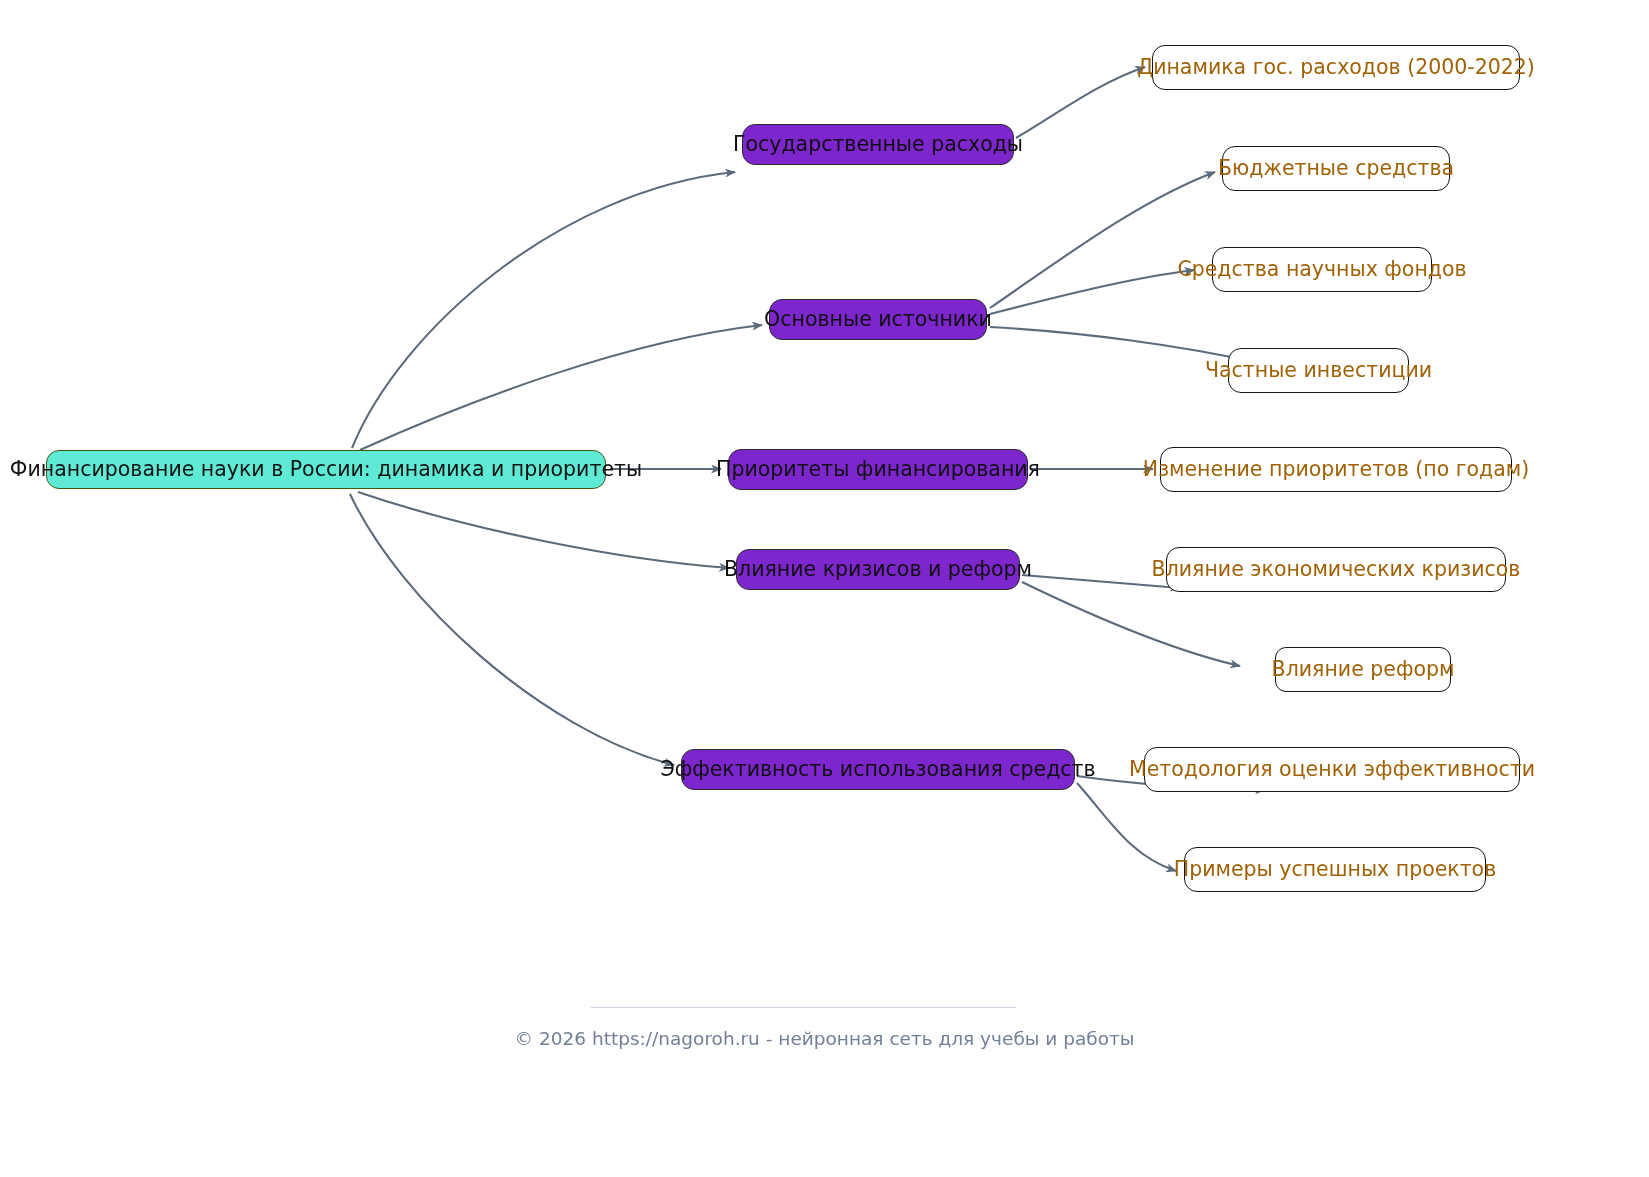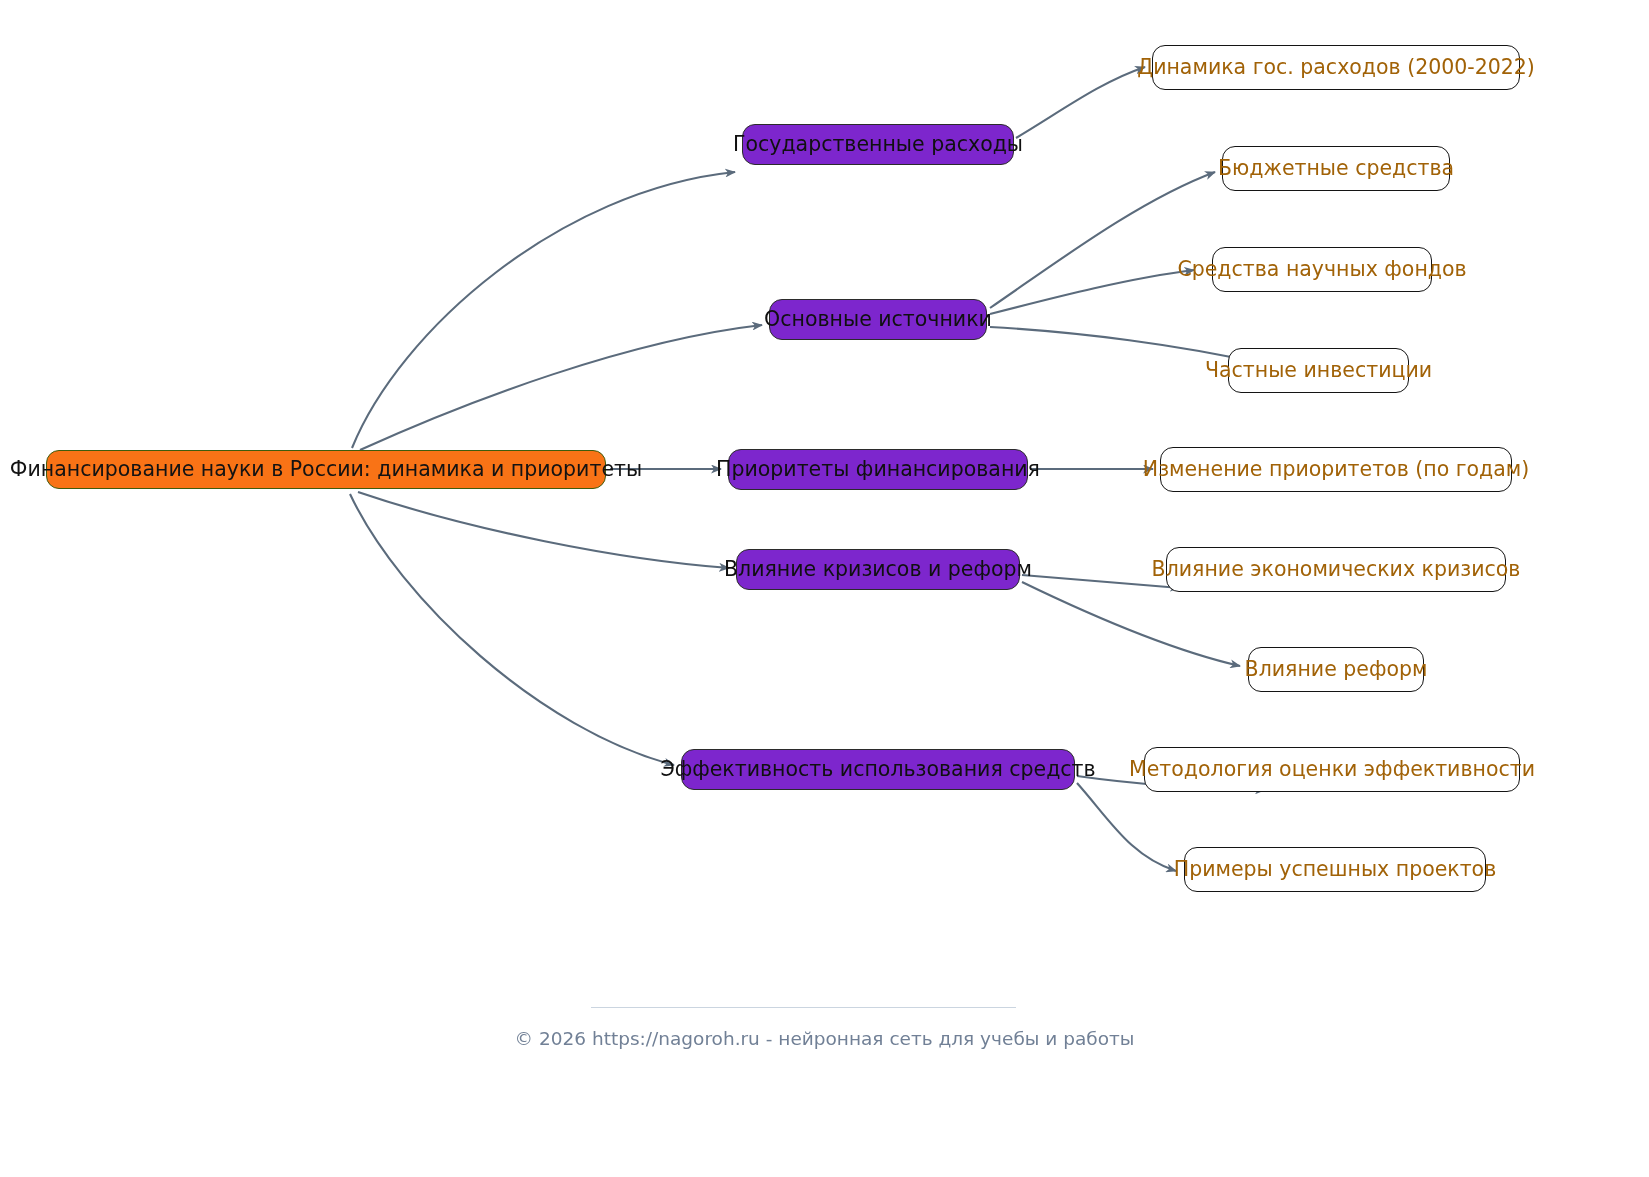--- a/index.html
+++ b/index.html
@@ -27,21 +27,21 @@
     position: absolute;
     box-sizing: border-box;
     display: flex;
     align-items: center;
     justify-content: center;
     text-align: center;
     white-space: nowrap;
     line-height: 1.1;
   }
   .node-root {
-    background: #f97316;
+    background: #5eead4;
     border: 1.6px solid #3f5c0d;
     border-radius: 13px;
     color: #131313;
     font-size: 20.5px;
     padding: 0 14px;
   }
   .node-branch {
     background: #7d26cd;
     border: 1.6px solid #2b2b2b;
     border-radius: 13px;
@@ -165,21 +165,21 @@
   </div>
 
   <div class="node node-leaf" style="left:1160px; top:447px; width:352px; height:45px;">
     <span>Изменение приоритетов (по годам)</span>
   </div>
 
   <div class="node node-leaf" style="left:1166px; top:547px; width:340px; height:45px;">
     <span>Влияние экономических кризисов</span>
   </div>
 
-  <div class="node node-leaf" style="left:1248px; top:647px; width:176px; height:45px;">
+  <div class="node node-leaf" style="left:1275px; top:647px; width:176px; height:45px;border-radius:11px;">
     <span>Влияние реформ</span>
   </div>
 
   <div class="node node-leaf" style="left:1144px; top:747px; width:376px; height:45px;">
     <span>Методология оценки эффективности</span>
   </div>
 
   <div class="node node-leaf" style="left:1184px; top:847px; width:302px; height:45px;">
     <span>Примеры успешных проектов</span>
   </div>

